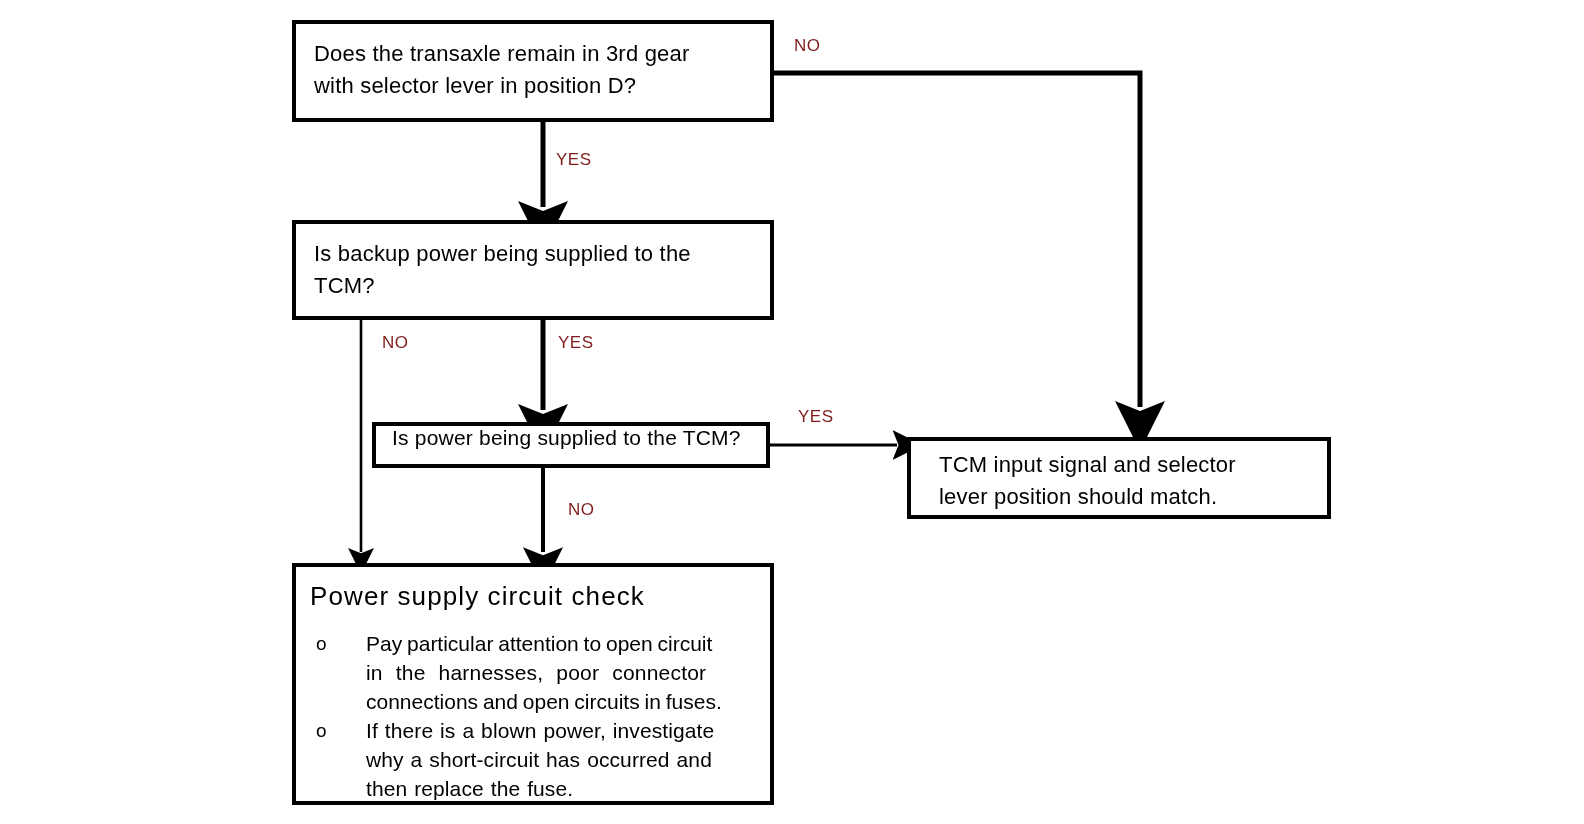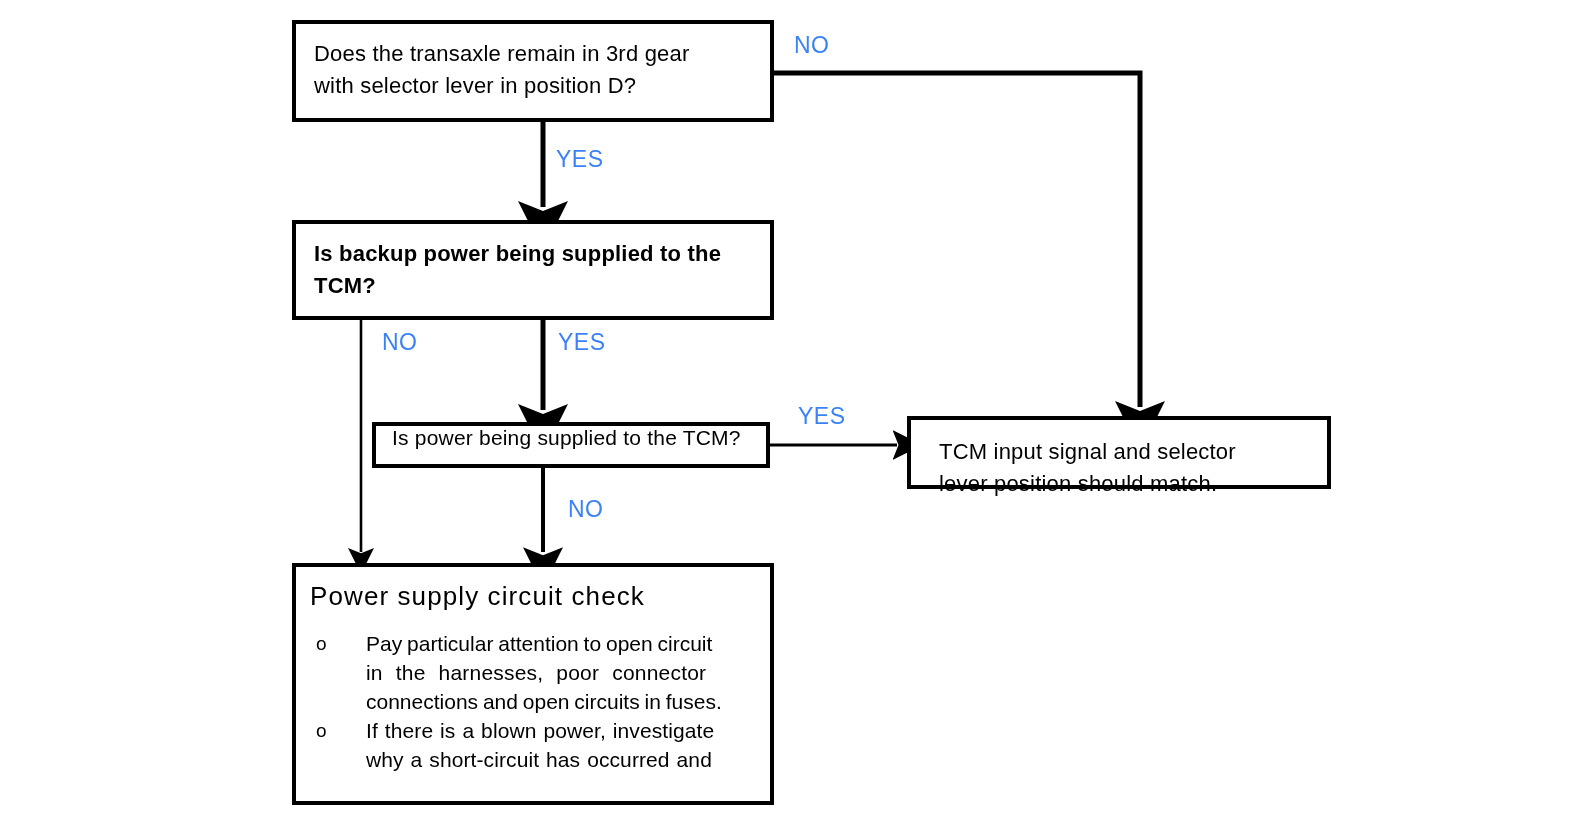--- a/index.html
+++ b/index.html
@@ -46,40 +46,39 @@
     height: 102px;
     padding: 14px 16px 0 18px;
   }
   
   #node-backup-power {
     left: 292px;
     top: 220px;
     width: 482px;
     height: 100px;
     padding: 14px 16px 0 18px;
-    font-weight: bold;
   }
   
   #node-power-tcm {
     left: 372px;
     top: 422px;
     width: 398px;
     height: 46px;
     padding: 0 10px 0 16px;
     display: flex;
     align-items: flex-start;
   }
   #node-power-tcm .node-text { font-size: 21px; line-height: 24px; }
   
   #node-tcm-result {
     left: 907px;
-    top: 416px;
+    top: 437px;
     width: 424px;
-    height: 73px;
-    padding: 16px 14px 0 28px;
+    height: 82px;
+    padding: 8px 14px 0 28px;
   }
   
   #node-power-check {
     left: 292px;
     top: 563px;
     width: 482px;
     height: 242px;
     padding: 10px 10px 0 12px;
   }
   #node-power-check .check-title {
@@ -107,24 +106,24 @@
     font-size: 19px;
     line-height: 29px;
   }
   .bullet-line { display: block; }
   .bullet-line.justify-wide { letter-spacing: 0.1px; word-spacing: 1px; }
   .bullet-line.justify-tight { letter-spacing: 0px; word-spacing: -1px; }
   .bullet-line.justify-loose { letter-spacing: 0.2px; word-spacing: 7px; }
 
   .edge-label {
     position: absolute;
-    font-size: 23px;
+    font-size: 17px;
     line-height: 23px;
     letter-spacing: 0.5px;
-    color: #3b82f6;
+    color: #7f1d1d;
     white-space: nowrap;
   }
   #label-no-top    { left: 794px; top: 34px; }
   #label-yes-1     { left: 556px; top: 148px; }
   #label-no-2      { left: 382px; top: 331px; }
   #label-yes-2     { left: 558px; top: 331px; }
   #label-yes-3     { left: 798px; top: 405px; }
   #label-no-3      { left: 568px; top: 498px; }
 </style>
 </head>
@@ -180,20 +179,21 @@
       <li class="bullet-item">
         <span class="bullet-marker">o</span>
         <span class="bullet-line justify-tight">Pay particular attention to open circuit</span>
         <span class="bullet-line justify-loose">in  the  harnesses,  poor  connector</span>
         <span class="bullet-line justify-tight">connections and open circuits in fuses.</span>
       </li>
       <li class="bullet-item">
         <span class="bullet-marker">o</span>
         <span class="bullet-line justify-wide">If there is a blown power, investigate</span>
         <span class="bullet-line justify-wide">why a short-circuit has occurred and</span>
+        <span class="bullet-line justify-wide">then replace the fuse.</span>
       </li>
     </ul>
   </div>
 
   <div class="edge-label" id="label-no-top">NO</div>
   <div class="edge-label" id="label-yes-1">YES</div>
   <div class="edge-label" id="label-no-2">NO</div>
   <div class="edge-label" id="label-yes-2">YES</div>
   <div class="edge-label" id="label-yes-3">YES</div>
   <div class="edge-label" id="label-no-3">NO</div>

